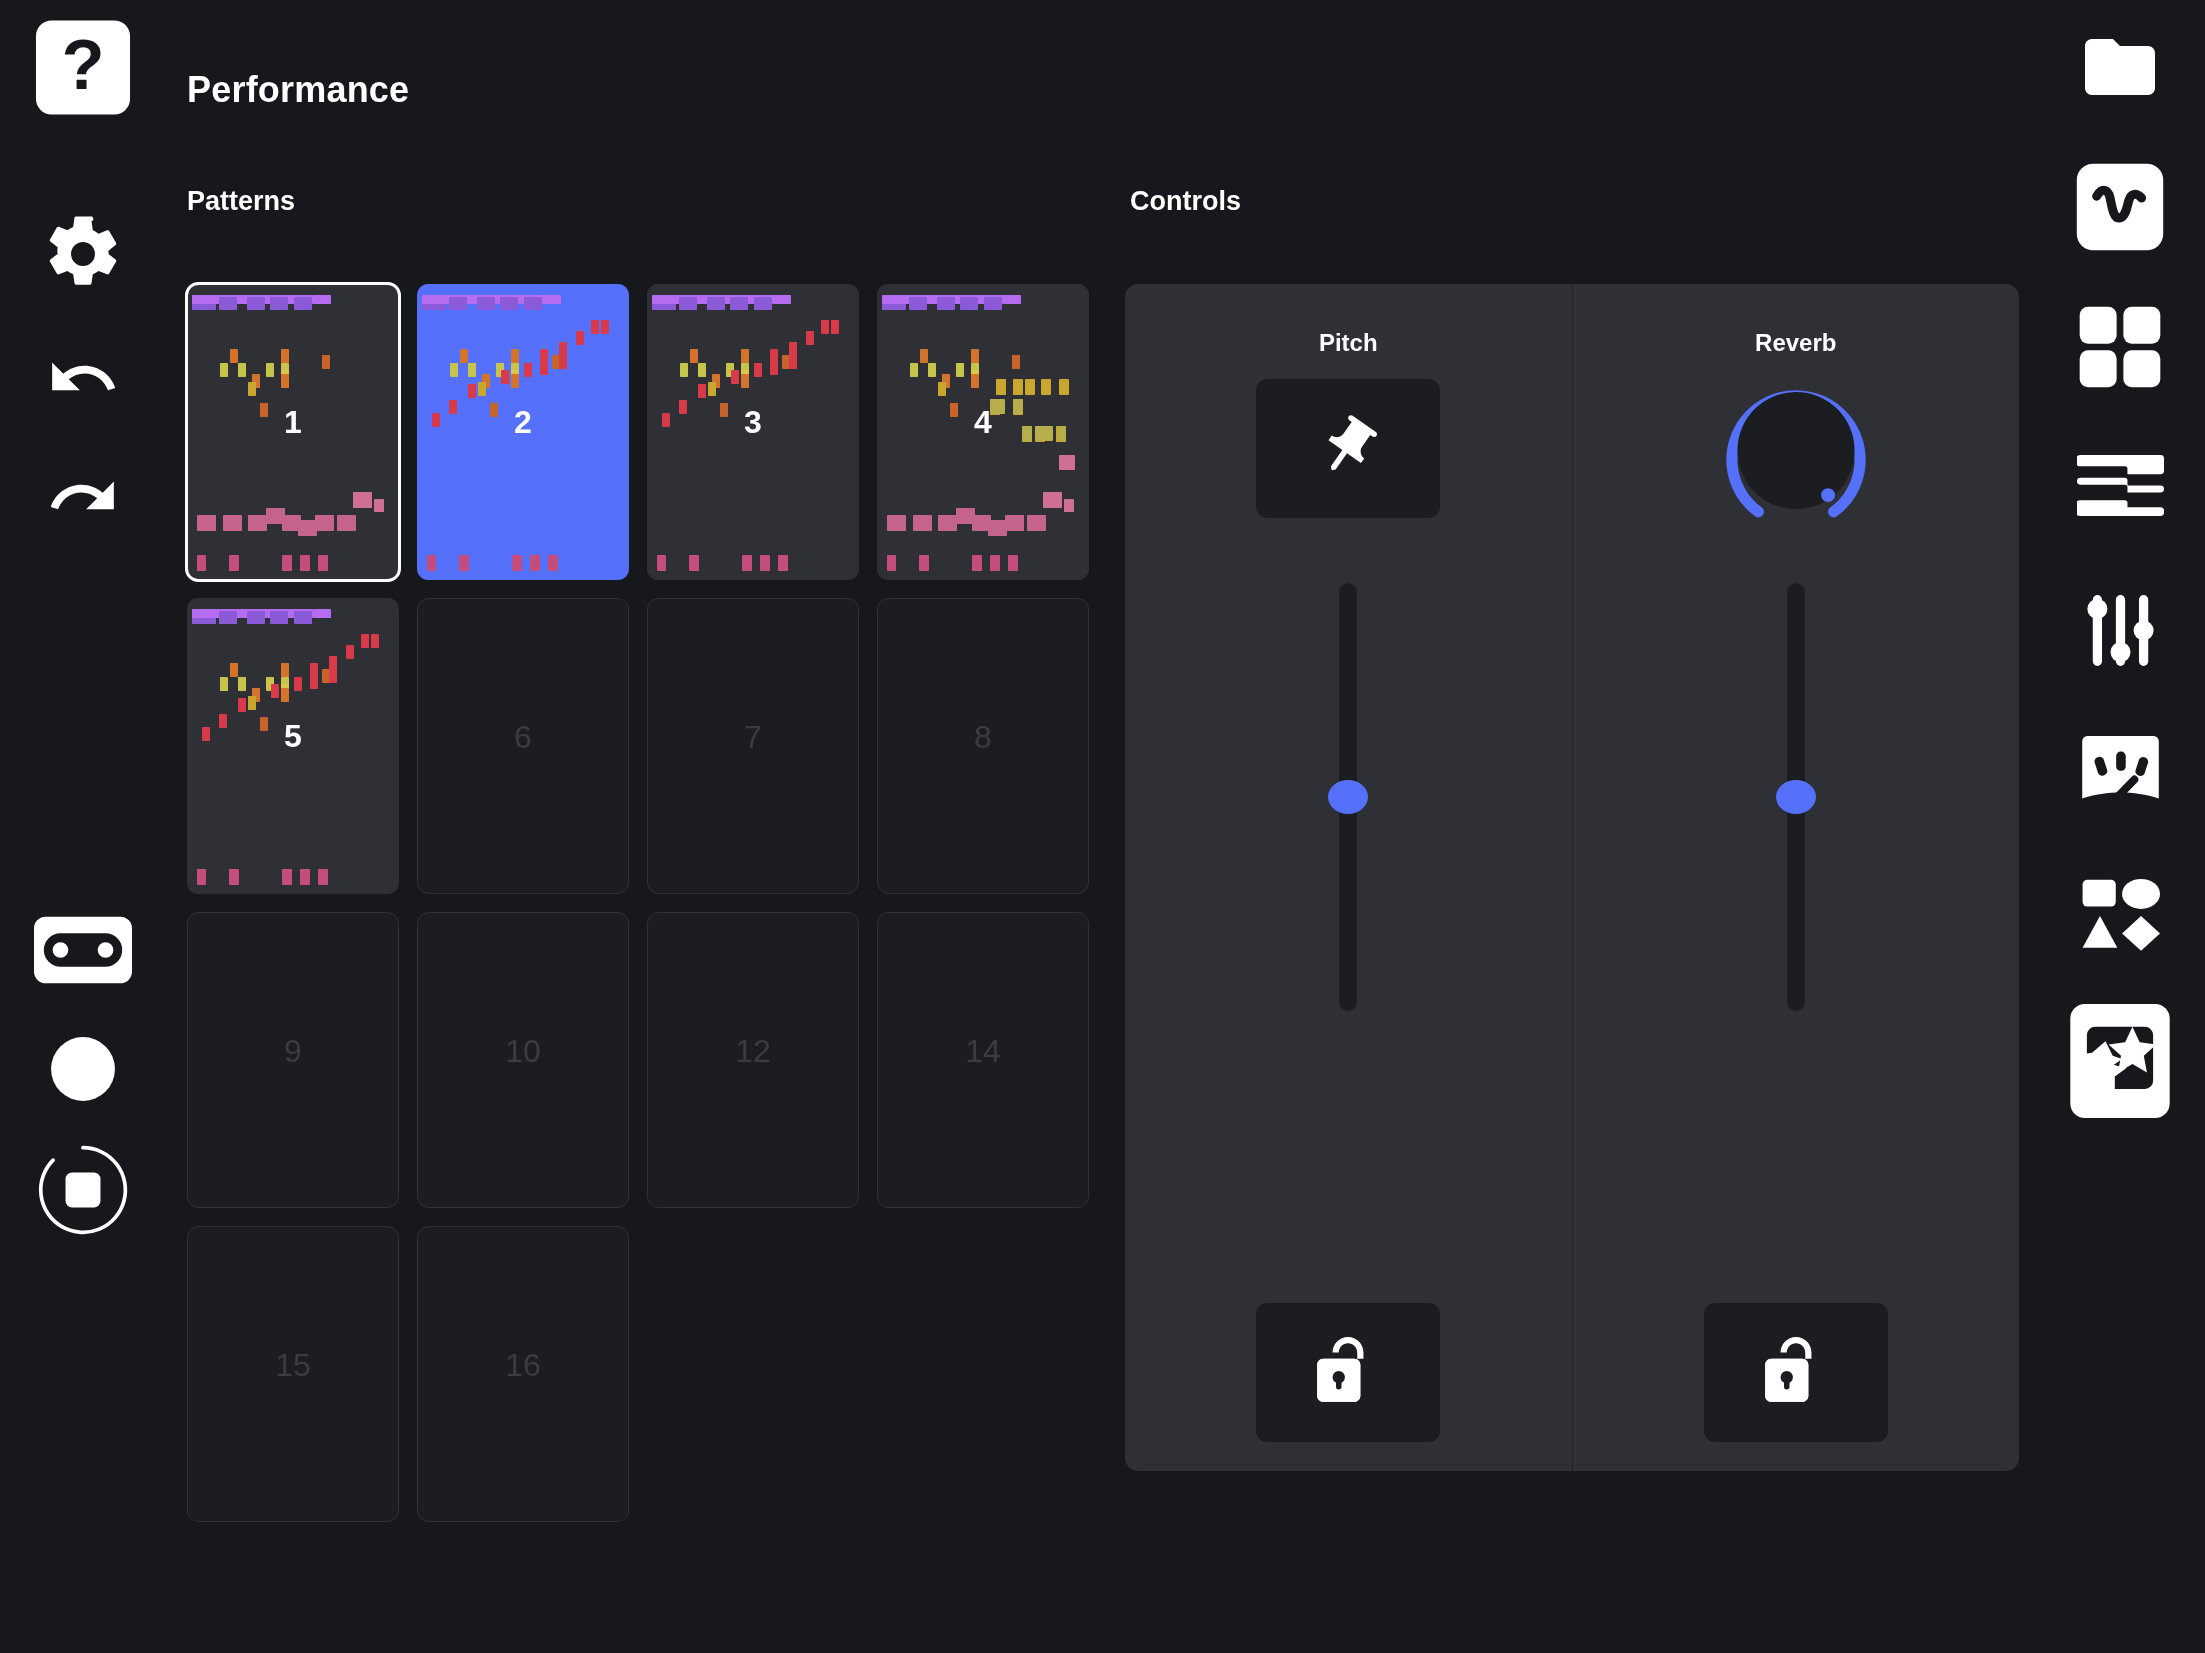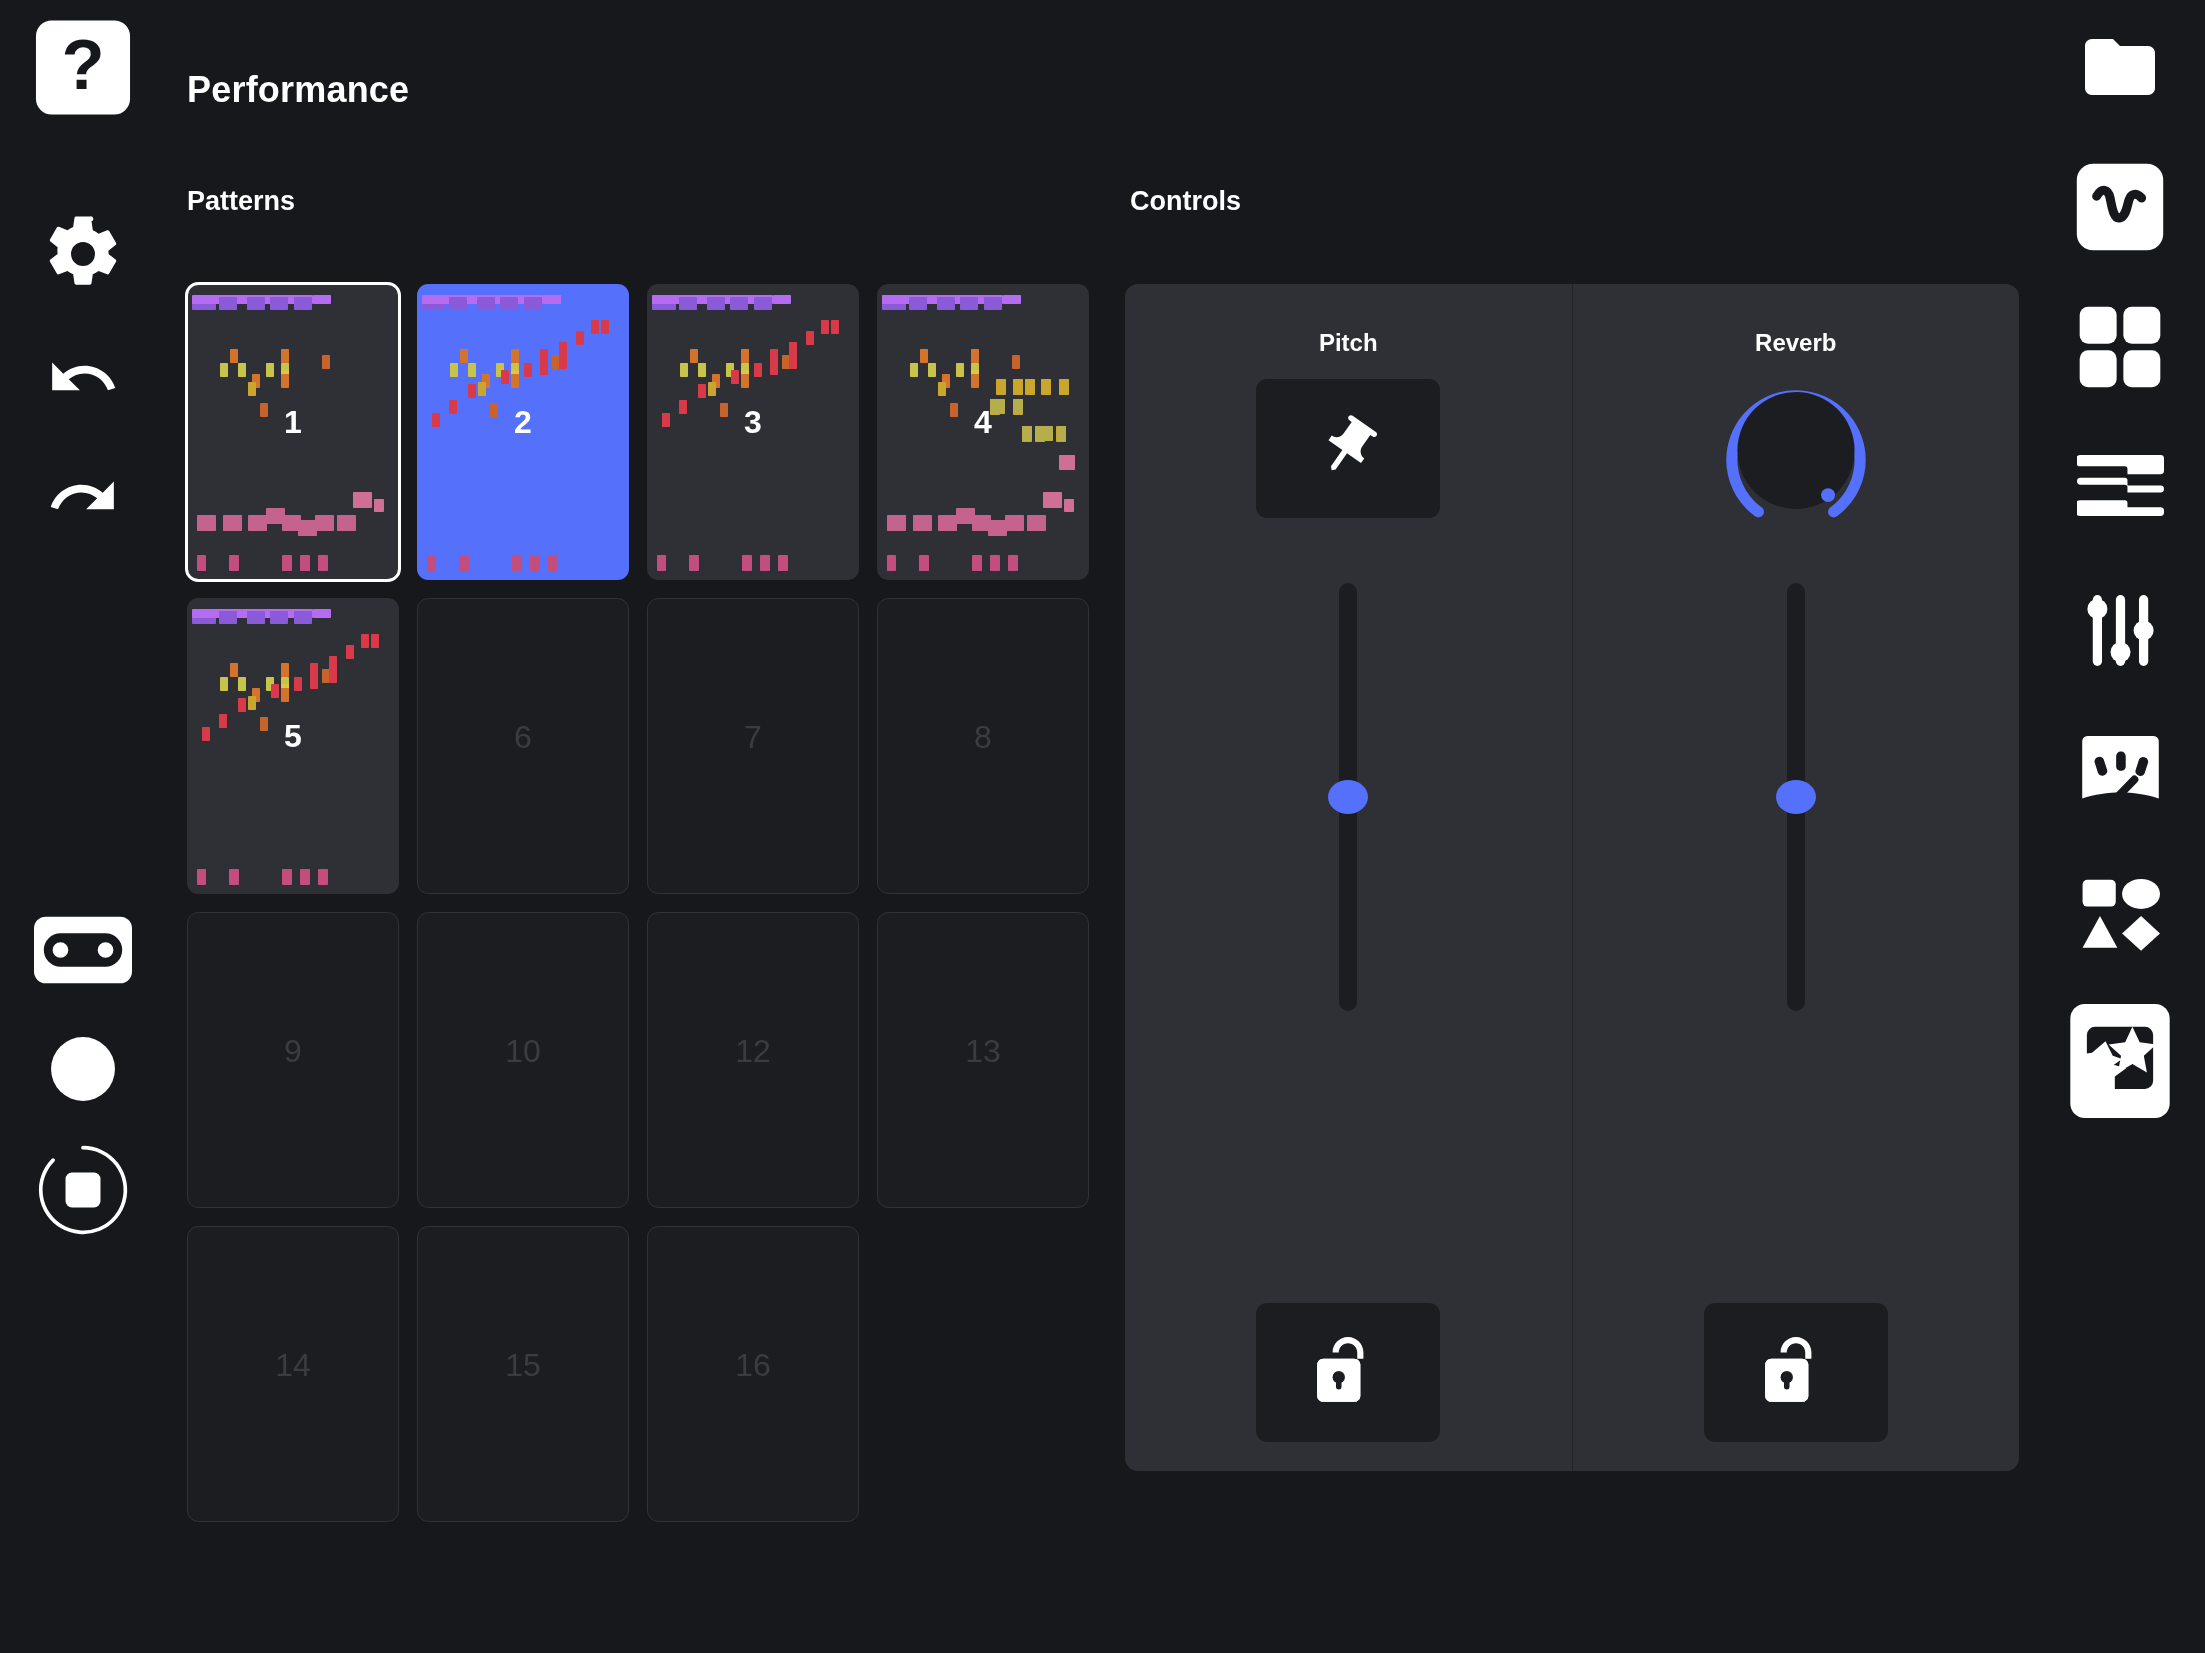--- a/index.html
+++ b/index.html
@@ -410,23 +410,20 @@
       <div class="pat-cell empty">
         <div class="pat-num">9</div>
       </div>
       <div class="pat-cell empty">
         <div class="pat-num">10</div>
       </div>
       <div class="pat-cell empty">
         <div class="pat-num">12</div>
       </div>
       <div class="pat-cell empty">
-        <div class="pat-num">13</div>
-      </div>
-      <div class="pat-cell empty">
         <div class="pat-num">14</div>
       </div>
       <div class="pat-cell empty">
         <div class="pat-num">15</div>
       </div>
       <div class="pat-cell empty">
         <div class="pat-num">16</div>
       </div>
     </div>
 

